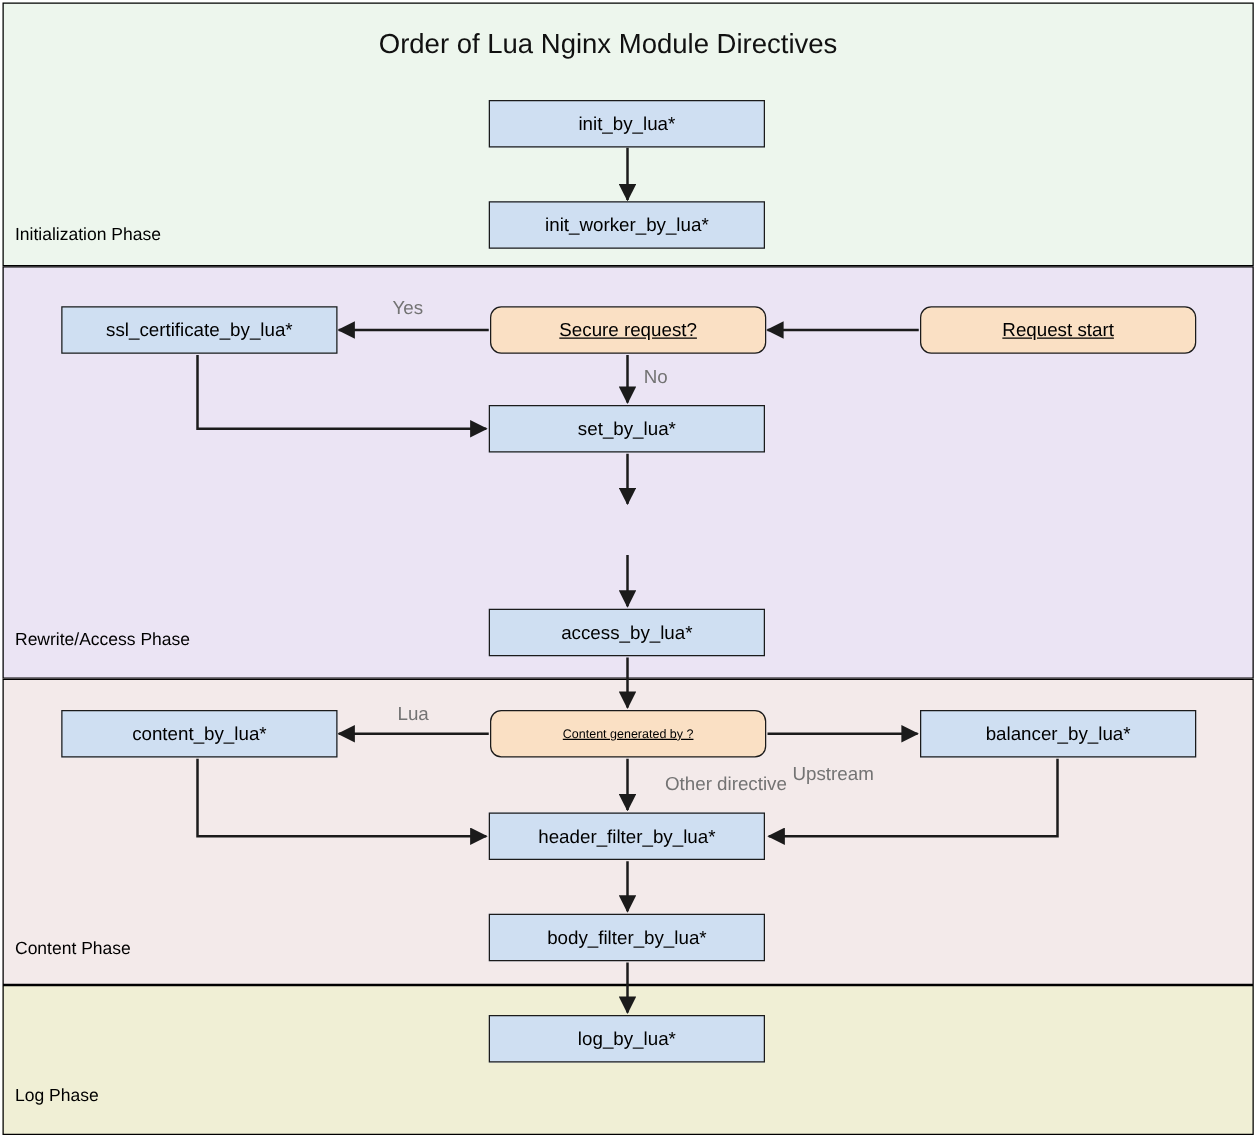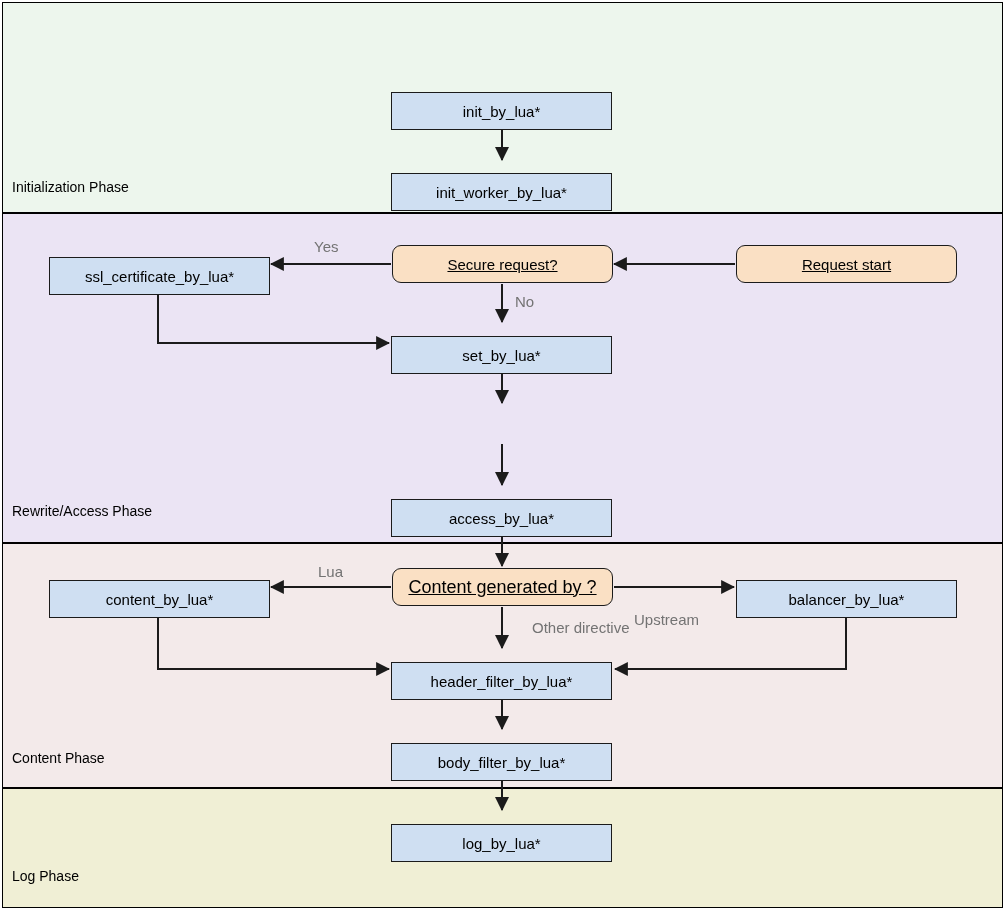--- a/index.html
+++ b/index.html
@@ -16,39 +16,40 @@
         border:1.5px solid #000;}
   .band-label{position:absolute;font-size:14px;color:#000;white-space:nowrap;}
 
   
   #wires{position:absolute;left:0;top:0;width:1005px;height:910px;}
 
   
   .node{position:absolute;box-sizing:border-box;display:flex;
         align-items:center;justify-content:center;
         border:1.5px solid #1b1b1b;color:#000;text-align:center;}
-  .node-proc{background:#cfdff2;border-radius:0;font-size:15px;margin-top:12px;}
+  .node-proc{background:#cfdff2;border-radius:0;font-size:15px;}
   .node-dec{background:#fae0c4;border-radius:9px;font-size:15px;text-decoration:underline;}
-  .node-dec.small{font-size:18px;}
+  .node-dec.small{font-size:10px;}
 
   
   .edge-label{position:absolute;font-size:15px;color:#737373;white-space:nowrap;}
 
   .title{position:absolute;font-size:22px;color:#111;white-space:nowrap;}
 </style>
 </head>
 <body>
 
 <div id="stage">
 
   <div class="band" style="top:2px;height:211px;background:#edf6ed;"></div>
   <div class="band" style="top:213px;height:330px;background:#ebe4f4;"></div>
   <div class="band" style="top:543px;height:245px;background:#f3eaea;"></div>
   <div class="band" style="top:788px;height:120px;background:#f0efd5;"></div>
 
+  <div class="title" style="left:303px;top:22px;">Order of Lua Nginx Module Directives</div>
 
   <svg id="wires" viewBox="0 0 1005 910" xmlns="http://www.w3.org/2000/svg">
     <defs>
       <marker id="ah" viewBox="0 0 10 10" refX="9.2" refY="5" markerWidth="7" markerHeight="7" orient="auto-start-reverse">
         <path d="M 0 0 L 10 5 L 0 10 z" fill="#1b1b1b"></path>
       </marker>
     </defs>
     <g stroke="#1b1b1b" stroke-width="2" fill="none" marker-end="url(#ah)">
 
       <path d="M 502,118 L 502,160"></path>

